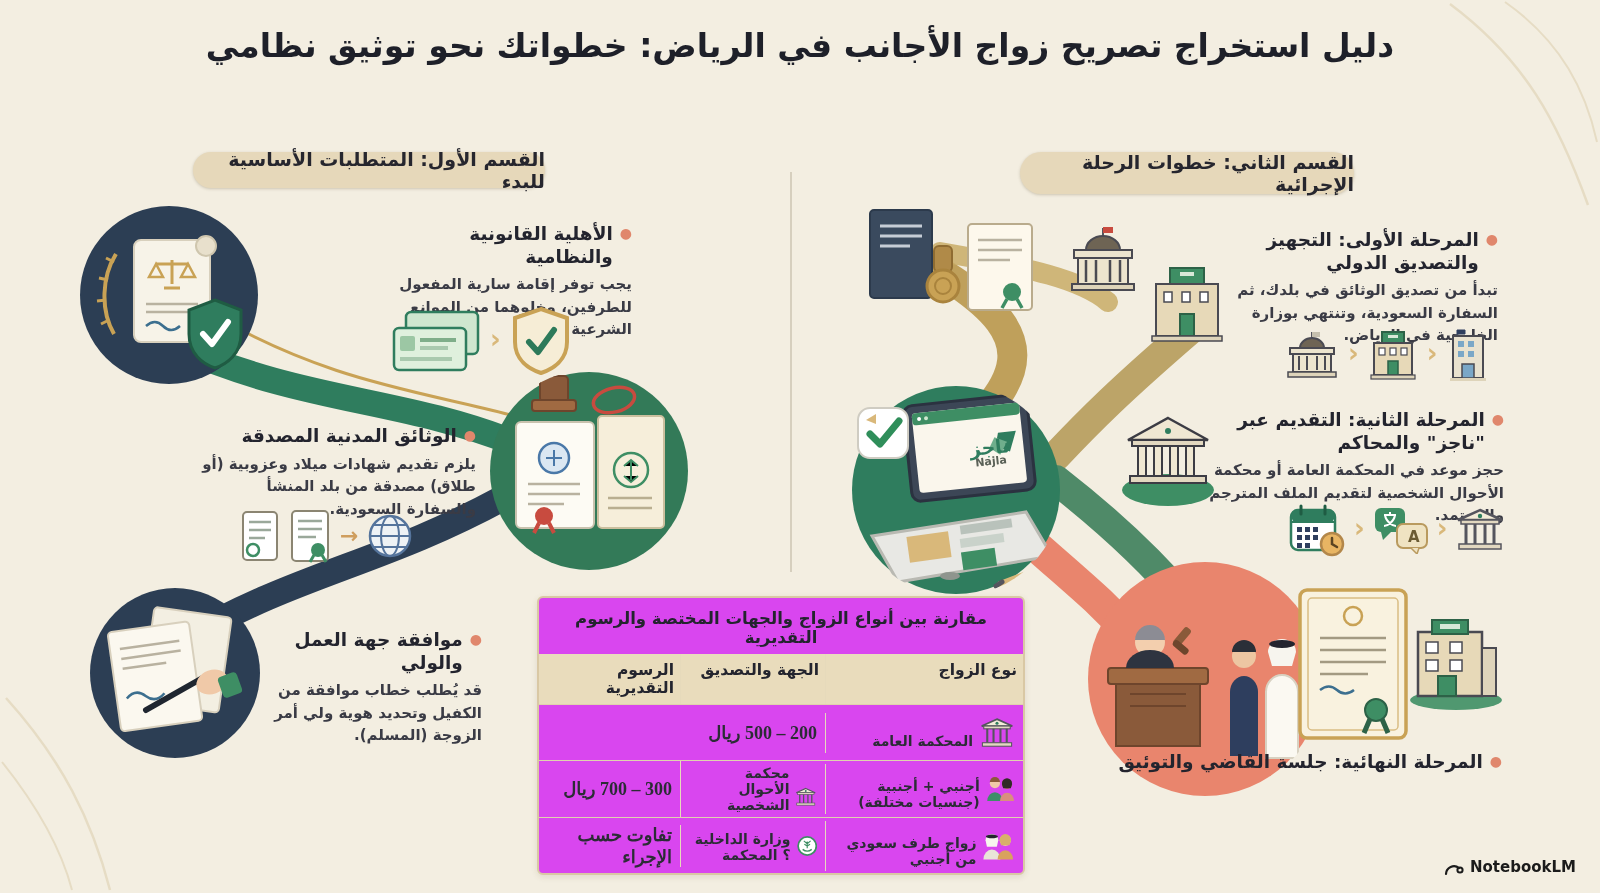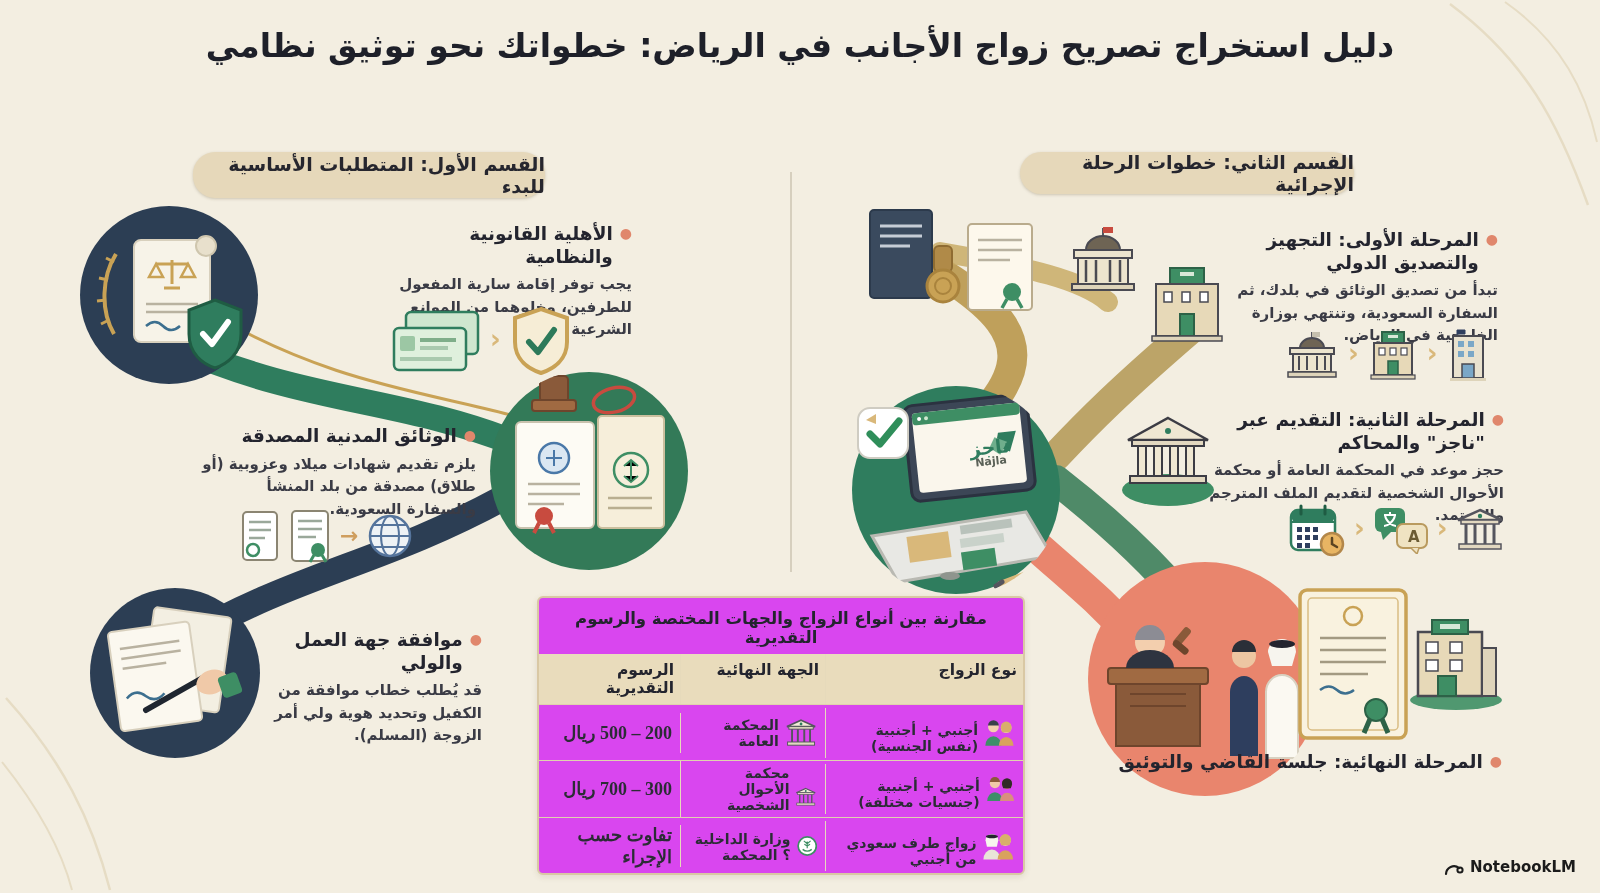--- a/index.html
+++ b/index.html
@@ -59,21 +59,21 @@
     <path d="M1056,480 C1110,522 1152,562 1186,602" stroke="#4f8a68" stroke-width="30" stroke-linecap="round"></path>
     <path d="M1035,545 C1086,590 1106,606 1128,632" stroke="#e9856d" stroke-width="32" stroke-linecap="round"></path>
     <path d="M1312,652 C1338,654 1350,655 1362,657" stroke="#e9856d" stroke-width="26" stroke-linecap="round"></path>
 
     <path d="M886,462 L886,505" stroke="#8a8f85" stroke-width="3" stroke-dasharray="3 6"></path>
     <path d="M915,432 L950,432" stroke="#8a8f85" stroke-width="3" stroke-dasharray="3 6"></path>
   </svg>
 
   <div class="title">دليل استخراج تصريح زواج الأجانب في الرياض: خطواتك نحو توثيق نظامي</div>
 
-  <div class="pill" style="left:193px;top:152px;width:352px;height:46px">القسم الأول: المتطلبات الأساسية للبدء</div>
+  <div class="pill" style="left:193px;top:152px;width:352px;height:36px">القسم الأول: المتطلبات الأساسية للبدء</div>
   <div class="pill" style="left:1020px;top:152px;width:334px;height:42px">القسم الثاني: خطوات الرحلة الإجرائية</div>
 
   <svg class="bigcircle" style="left:78px;top:204px" width="182" height="182" viewBox="0 0 182 182">
     <circle cx="91" cy="91" r="89" fill="#2c3e54"></circle>
     <path d="M38,50 C24,72 22,106 36,130" stroke="#c9a255" stroke-width="4" fill="none"></path>
     <path d="M36,58 l-8,-4 M30,76 l-9,-2 M28,96 l-9,1 M31,116 l-8,4" stroke="#c9a255" stroke-width="3"></path>
     <rect x="56" y="36" width="76" height="102" rx="7" fill="#f7f3e8" stroke="#d8d0bd" stroke-width="2"></rect>
     <circle cx="128" cy="42" r="10" fill="#e8e0cc" stroke="#cfc6ae" stroke-width="2"></circle>
     <path d="M94,56 v24 M78,60 h32" stroke="#c9a255" stroke-width="3"></path>
     <path d="M78,60 l-7,13 h14 z M110,60 l-7,13 h14 z" stroke="#c9a255" stroke-width="2.5" fill="none"></path>
@@ -387,36 +387,25 @@
     <div class="h">
         <span class="dot">●</span>
       <span>المرحلة النهائية: جلسة القاضي والتوئيق</span>
       </div>
   </div>
 
   <div class="cmp-table">
     <div class="cmp-title">مقارنة بين أنواع الزواج والجهات المختصة والرسوم التقديرية</div>
     <div class="cmp-head">
       <div>نوع الزواج</div>
-      <div>الجهة النهائية</div>
+      <div>الجهة والتصديق</div>
       <div>الرسوم التقديرية</div>
     </div>
 
     <div class="cmp-row">
-      <div class="cell cell-flex">
-        <svg width="46" height="42" viewBox="0 0 46 42">
-          <circle cx="14" cy="12" r="8" fill="#f3cfae"></circle>
-            <path d="M6,10 a8,8 0 0 1 16,0" fill="#3a3f4a"></path>
-          <path d="M2,40 a12,14 0 0 1 24,0 z" fill="#3f8e69"></path>
-          <circle cx="33" cy="13" r="8" fill="#f0c9a8"></circle>
-            <path d="M25,13 a8,9 0 0 1 16,0 l-2,7 h-12 z" fill="#d8b06a"></path>
-          <path d="M22,40 a11,13 0 0 1 22,0 z" fill="#d9a25e"></path>
-        </svg>
-        <span>أجنبي + أجنبية (نفس الجنسية)</span>
-      </div>
       <div class="cell cell-flex">
         <svg width="36" height="32" viewBox="0 0 50 46">
           <polygon points="25,3 47,13 3,13" fill="#f4ecd8" stroke="#55555e" stroke-width="2.5"></polygon>
           <circle cx="25" cy="9" r="2.2" fill="#2f7d5e"></circle>
           <rect x="6" y="13" width="38" height="4" fill="#e2d8c0" stroke="#55555e" stroke-width="1.5"></rect>
           <path d="M11,17 v20 M20,17 v20 M30,17 v20 M39,17 v20" stroke="#55555e" stroke-width="3"></path>
           <rect x="4" y="37" width="42" height="5" fill="#e2d8c0" stroke="#55555e" stroke-width="1.5"></rect>
         </svg>
         <span>المحكمة العامة</span>
       </div>

